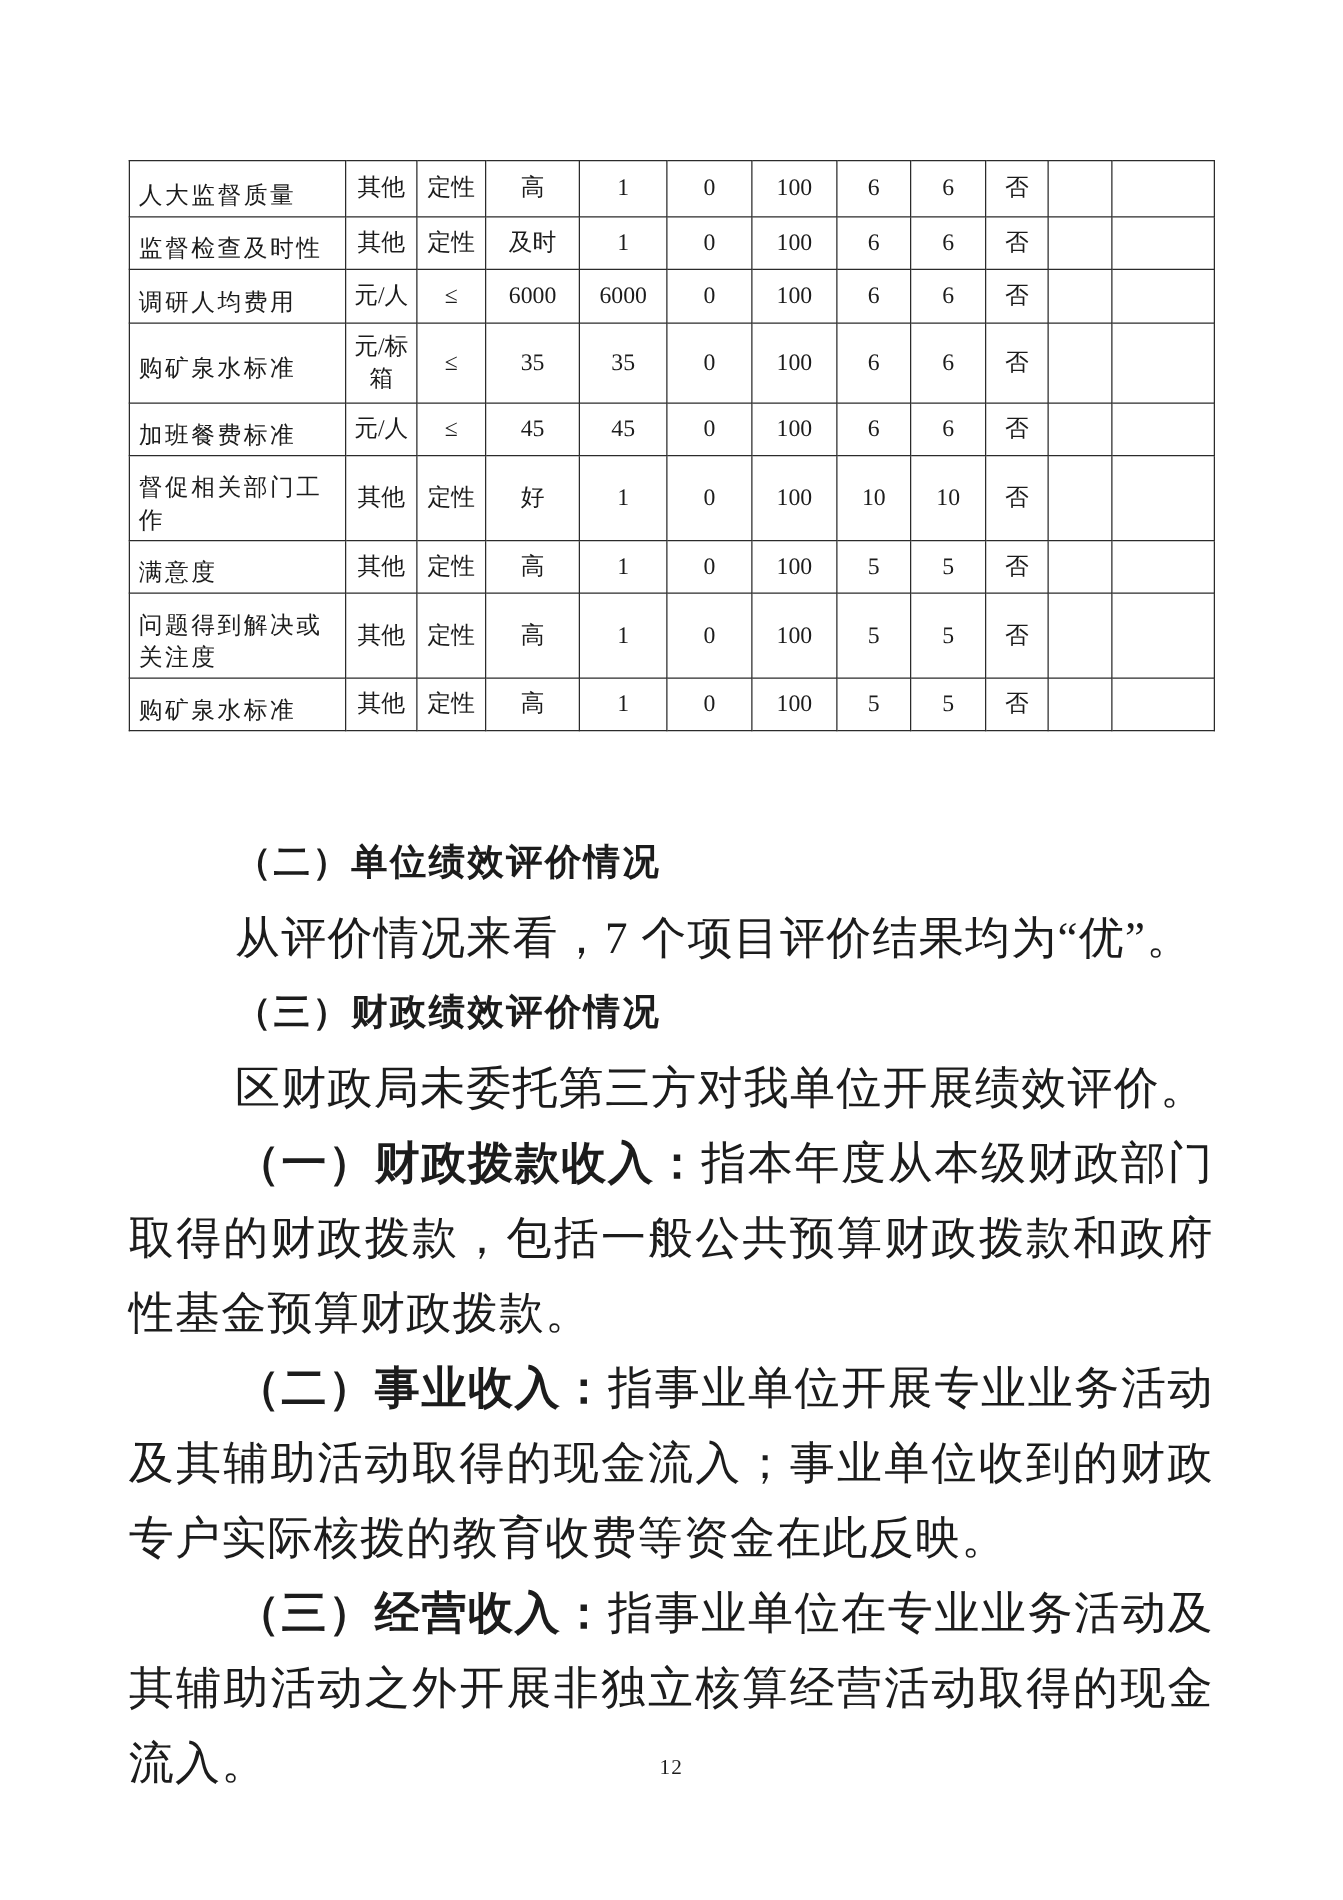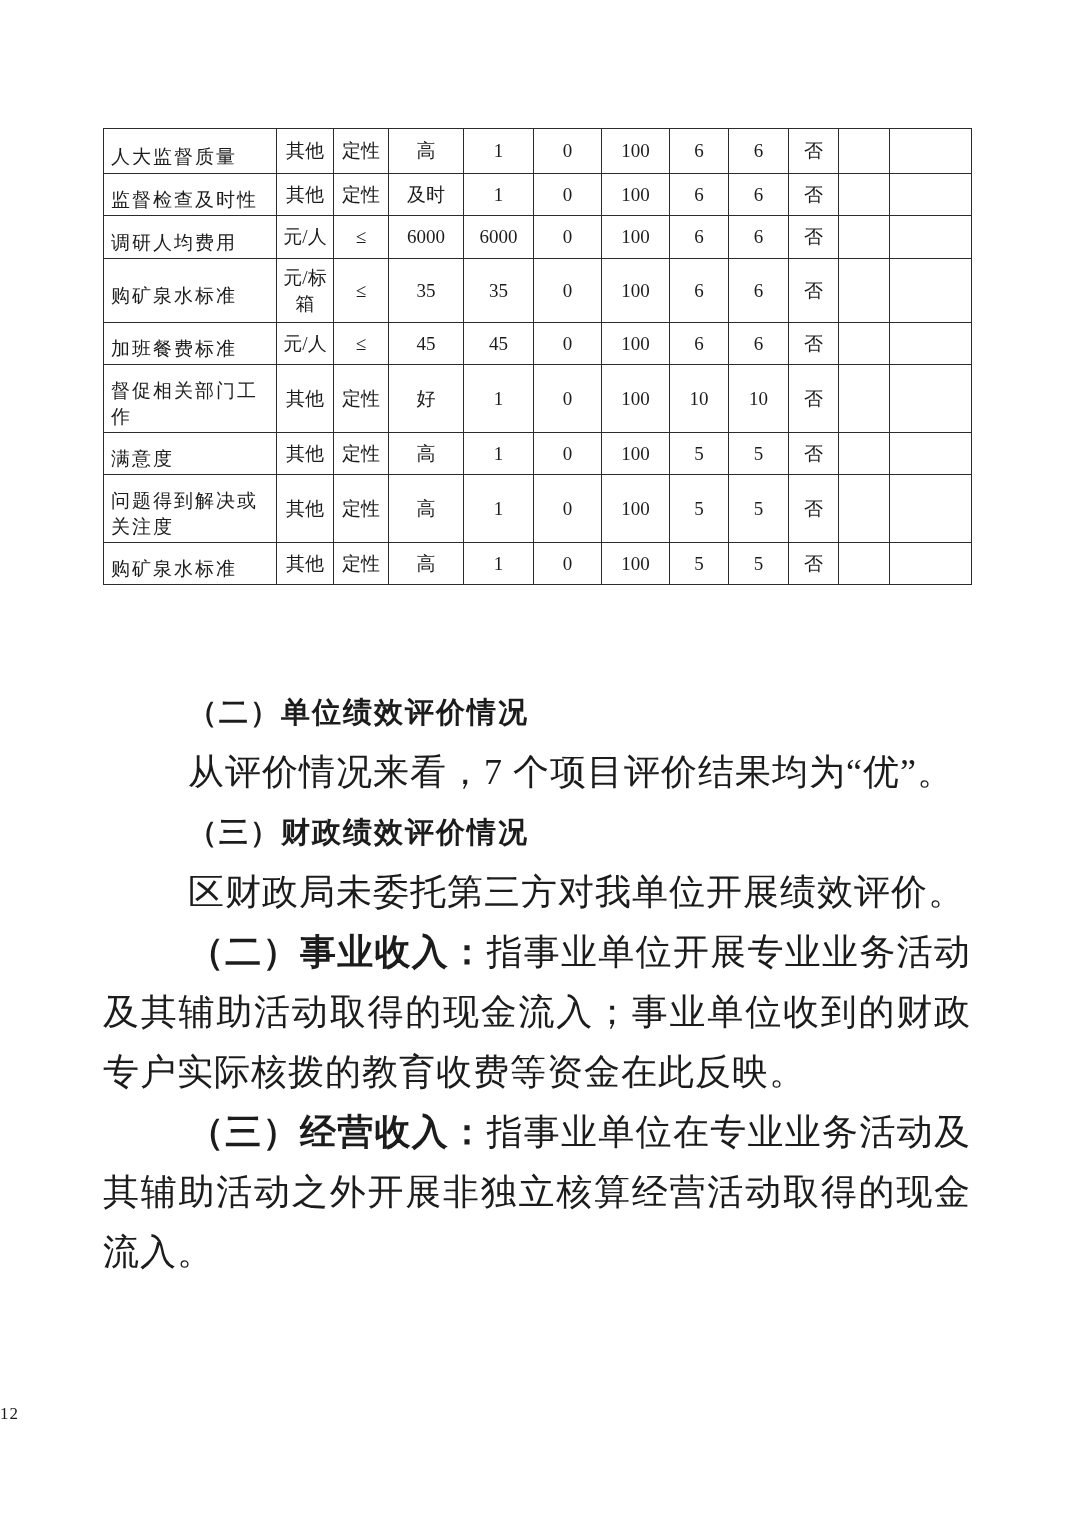--- a/index.html
+++ b/index.html
@@ -45,21 +45,21 @@
   .doc-table tr:nth-child(6)  { height: 61px; margin-left: 44px; }
   .doc-table tr:nth-child(7)  { height: 40px; }
   .doc-table tr:nth-child(8)  { height: 63px; }
   .doc-table tr:nth-child(9)  { height: 42px; }
   .doc-table tr:nth-child(10) { height: 60px; }
 
   
   .text-block {
     position: absolute;
     left: 103px;
-    top: 682px;
+    top: 660px;
     width: 868px;
   }
   .text-block p {
     font-size: 36px;
     line-height: 60px;
     text-align: justify;
     text-indent: 85px;
     letter-spacing: 1px;
   }
   p.heading-kai {
@@ -76,21 +76,21 @@
     text-align: left;
   }
   .def-term { font-weight: bold; }
 
   
   .page-number {
     position: absolute;
     top: 1404px;
     left: 0;
     width: 100%;
-    text-align: left;
+    text-align: center;
     font-size: 17px;
     letter-spacing: 1px;
   }
 </style>
 </head>
 <body>
 
 <table class="doc-table">
   <colgroup>
     <col style="width:173px">
@@ -235,19 +235,20 @@
       </tr>
     </tbody>
 </table>
 
 <div class="text-block">
   <p class="heading-kai">（二）单位绩效评价情况</p>
   <p>从评价情况来看，7 个项目评价结果均为“优”。</p>
   <p class="heading-kai">（三）财政绩效评价情况</p>
   <p>区财政局未委托第三方对我单位开展绩效评价。</p>
 
+  <p><span class="def-term">（一）财政拨款收入：</span><span>指本年度从本级财政部门取得的财政拨款，包括一般公共预算财政拨款和政府性基金预算财政拨款。</span></p>
 
   <p><span class="def-term">（二）事业收入：</span><span>指事业单位开展专业业务活动及其辅助活动取得的现金流入；事业单位收到的财政专户实际核拨的教育收费等资金在此反映。</span></p>
 
   <p><span class="def-term">（三）经营收入：</span><span>指事业单位在专业业务活动及其辅助活动之外开展非独立核算经营活动取得的现金流入。</span></p>
 </div>
 
 <div class="page-number">12</div>
 
 </body></html>

